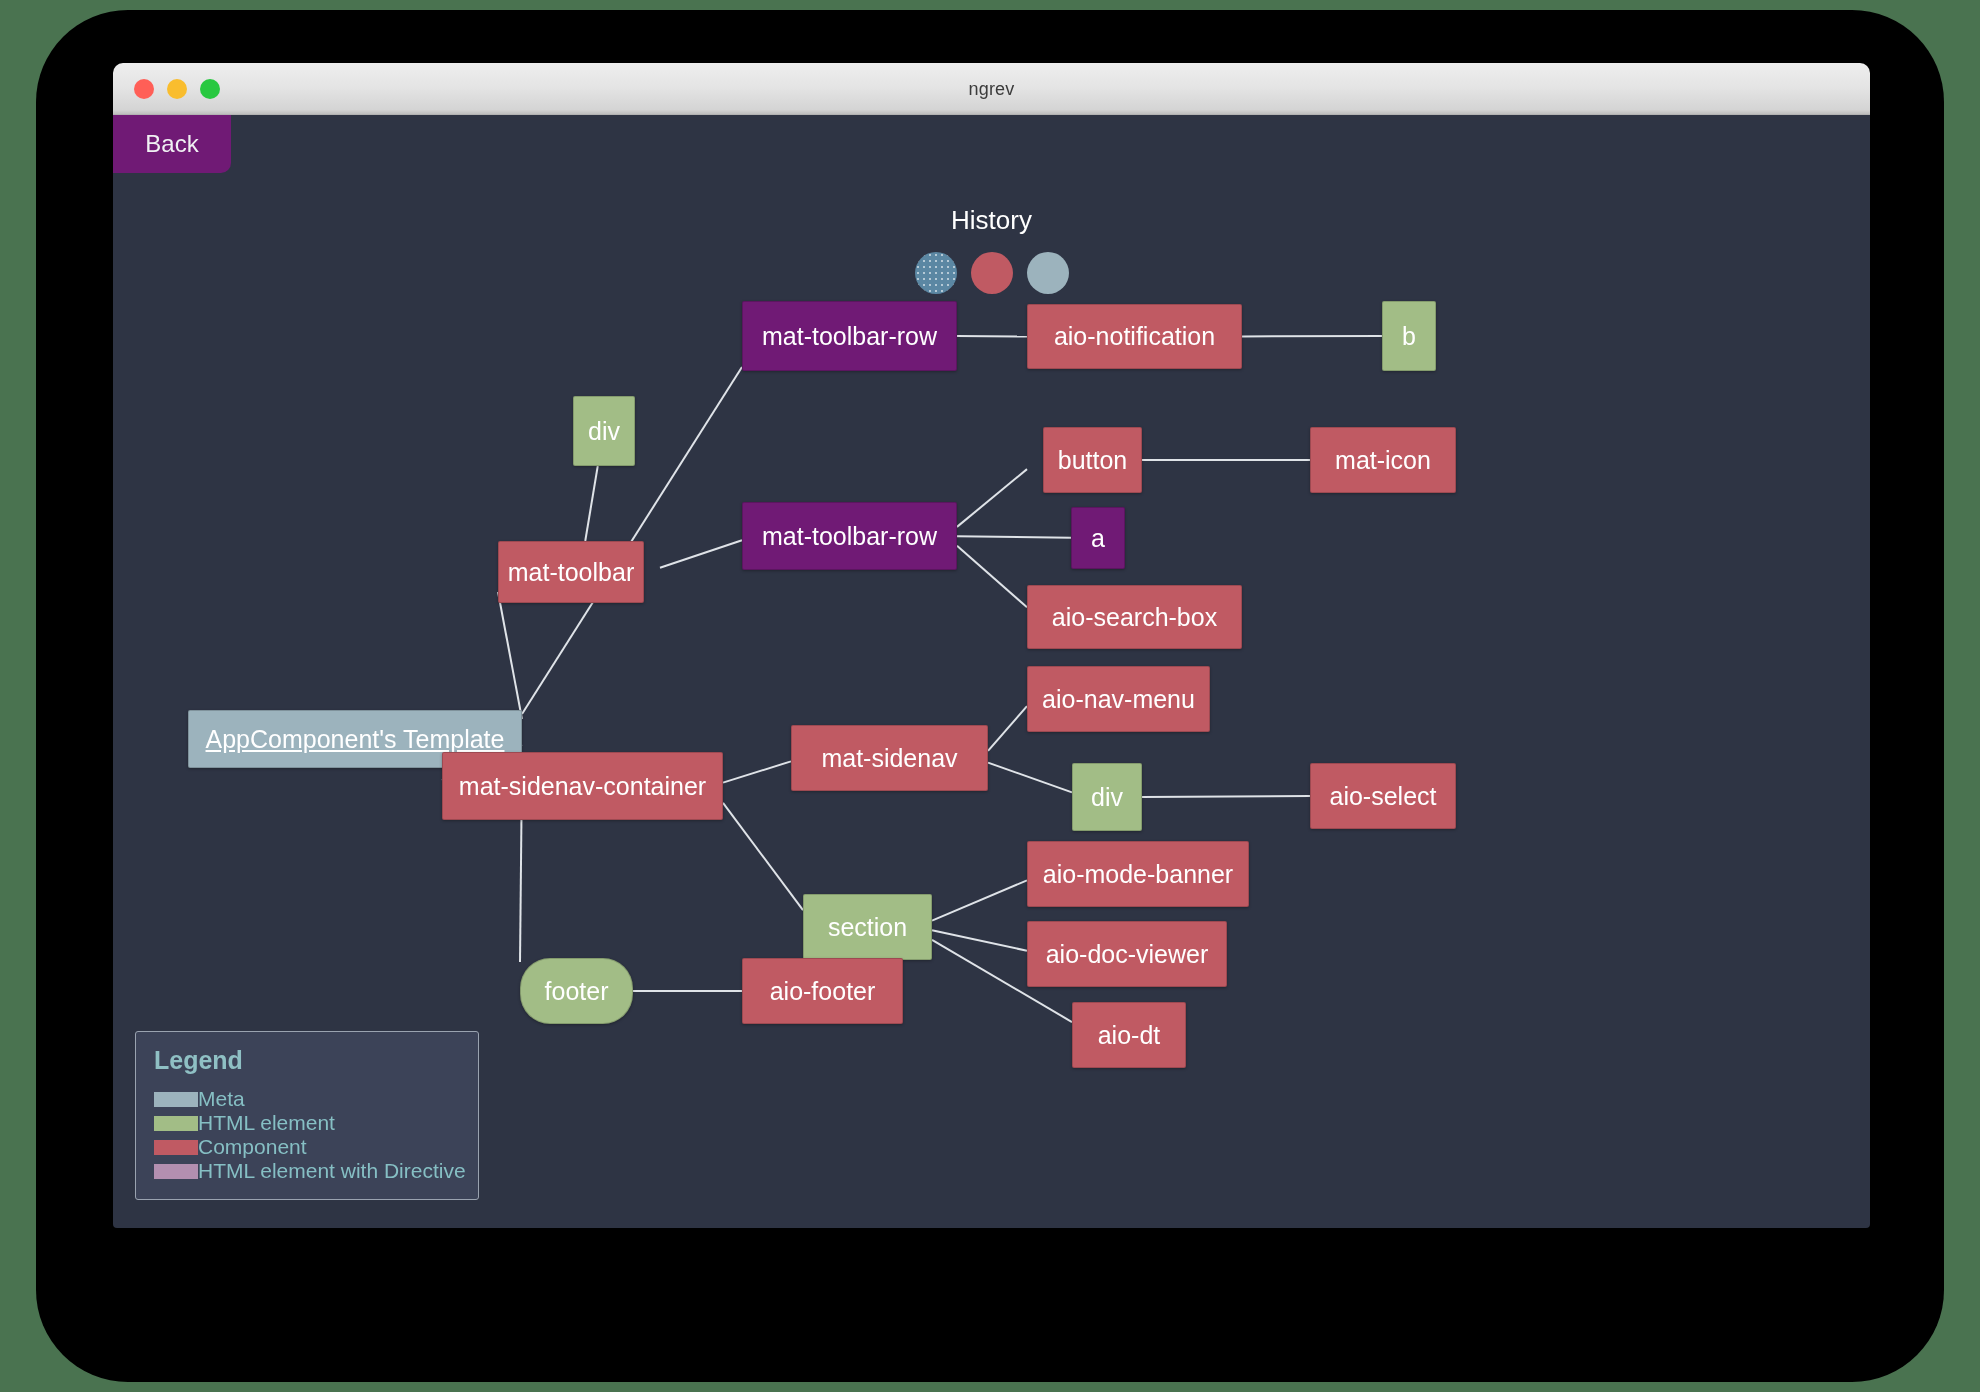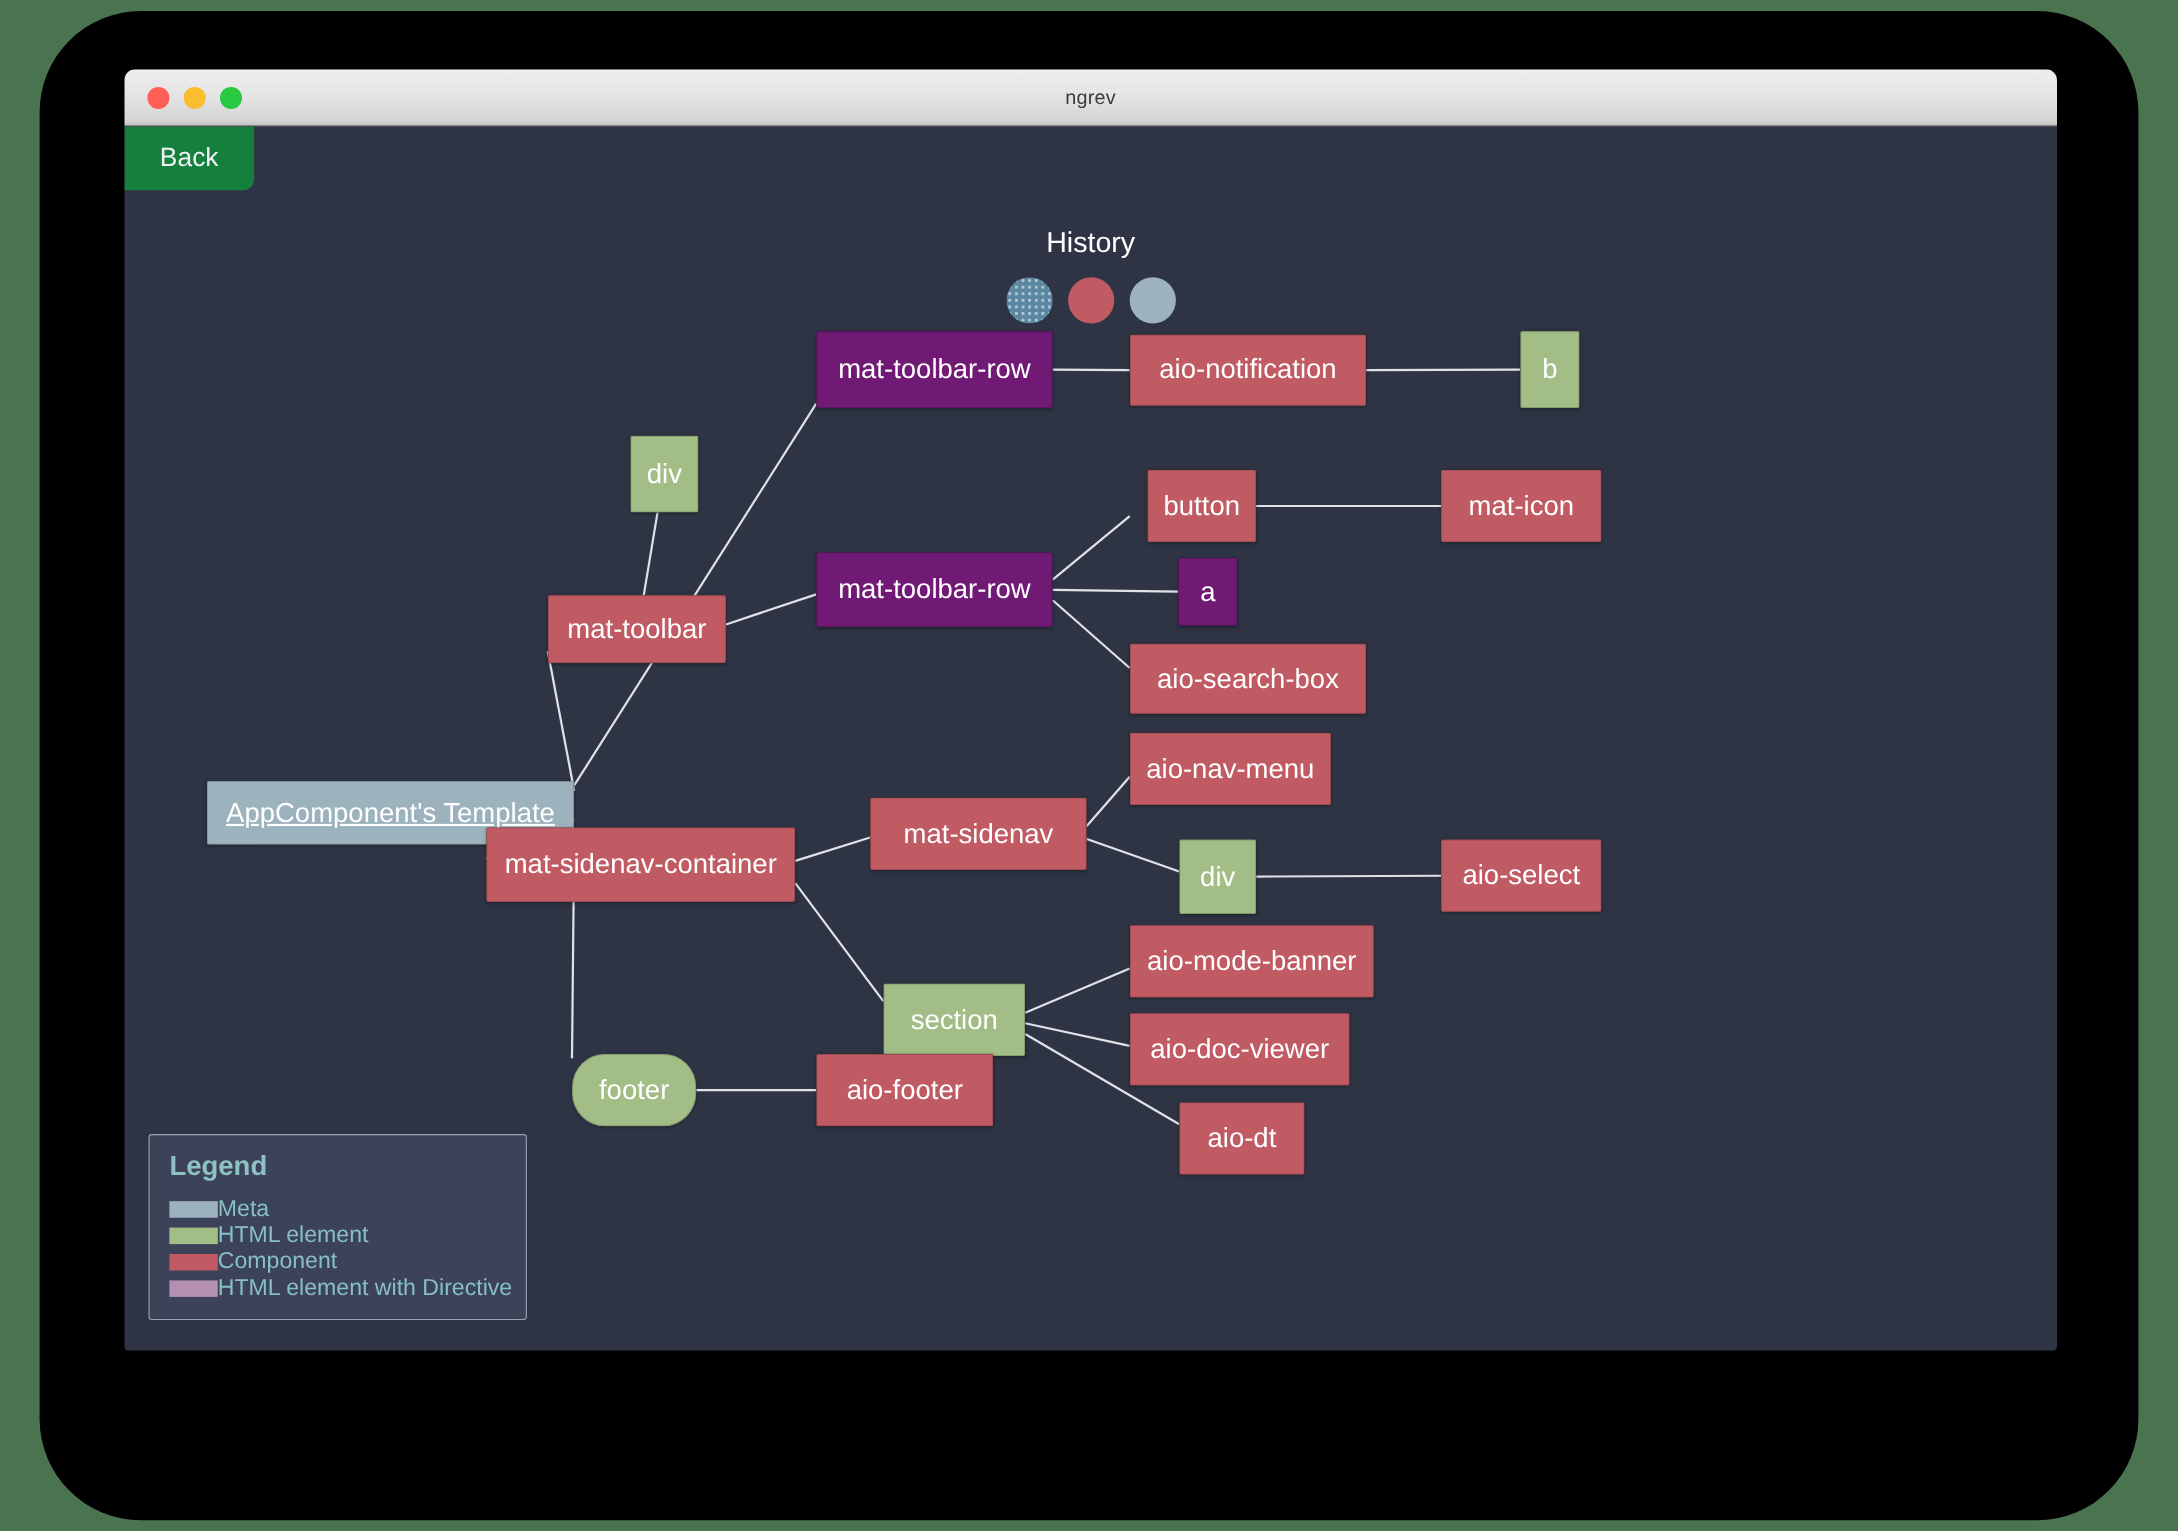--- a/index.html
+++ b/index.html
@@ -77,21 +77,21 @@
     background: #2e3444;
     overflow: hidden;
   }
 
   #back-button {
     position: absolute;
     left: 0;
     top: 0;
     width: 118px;
     height: 58px;
-    background: #15803d;
+    background: #701a75;
     border: none;
     border-radius: 0 0 10px 0;
     color: #f0f1f3;
     font-size: 24px;
     font-family: "Liberation Sans", sans-serif;
     cursor: pointer;
     text-align: center;
     line-height: 58px;
   }
 
@@ -234,21 +234,21 @@
         <line x1="819" y1="805.64" x2="914" y2="765.36" stroke="#dfe3e8" stroke-width="2"></line>
         <line x1="819" y1="815.24" x2="914" y2="835.76" stroke="#dfe3e8" stroke-width="2"></line>
         <line x1="819" y1="824.96" x2="959" y2="907.04" stroke="#dfe3e8" stroke-width="2"></line>
         <line x1="520" y1="876" x2="629" y2="876" stroke="#dfe3e8" stroke-width="2"></line>
       </svg>
 
     <div id="nodes-layer">
         <div class="node kind-meta" style="left: 75px; top: 595px; width: 334px; height: 58px;">
           <span>AppComponent's Template</span>
         </div>
-        <div class="node kind-component" style="left: 385px; top: 426px; width: 162px; height: 62px; text-align: center;">
+        <div class="node kind-component" style="left: 385px; top: 426px; width: 146px; height: 62px; text-align: center;">
           <span>mat-toolbar</span>
         </div>
         <div class="node kind-html" style="left: 460px; top: 281px; width: 62px; height: 70px;">
           <span>div</span>
         </div>
         <div class="node kind-directive" style="left: 629px; top: 186px; width: 215px; height: 70px;">
           <span>mat-toolbar-row</span>
         </div>
         <div class="node kind-component" style="left: 914px; top: 189px; width: 215px; height: 65px;">
           <span>aio-notification</span>

